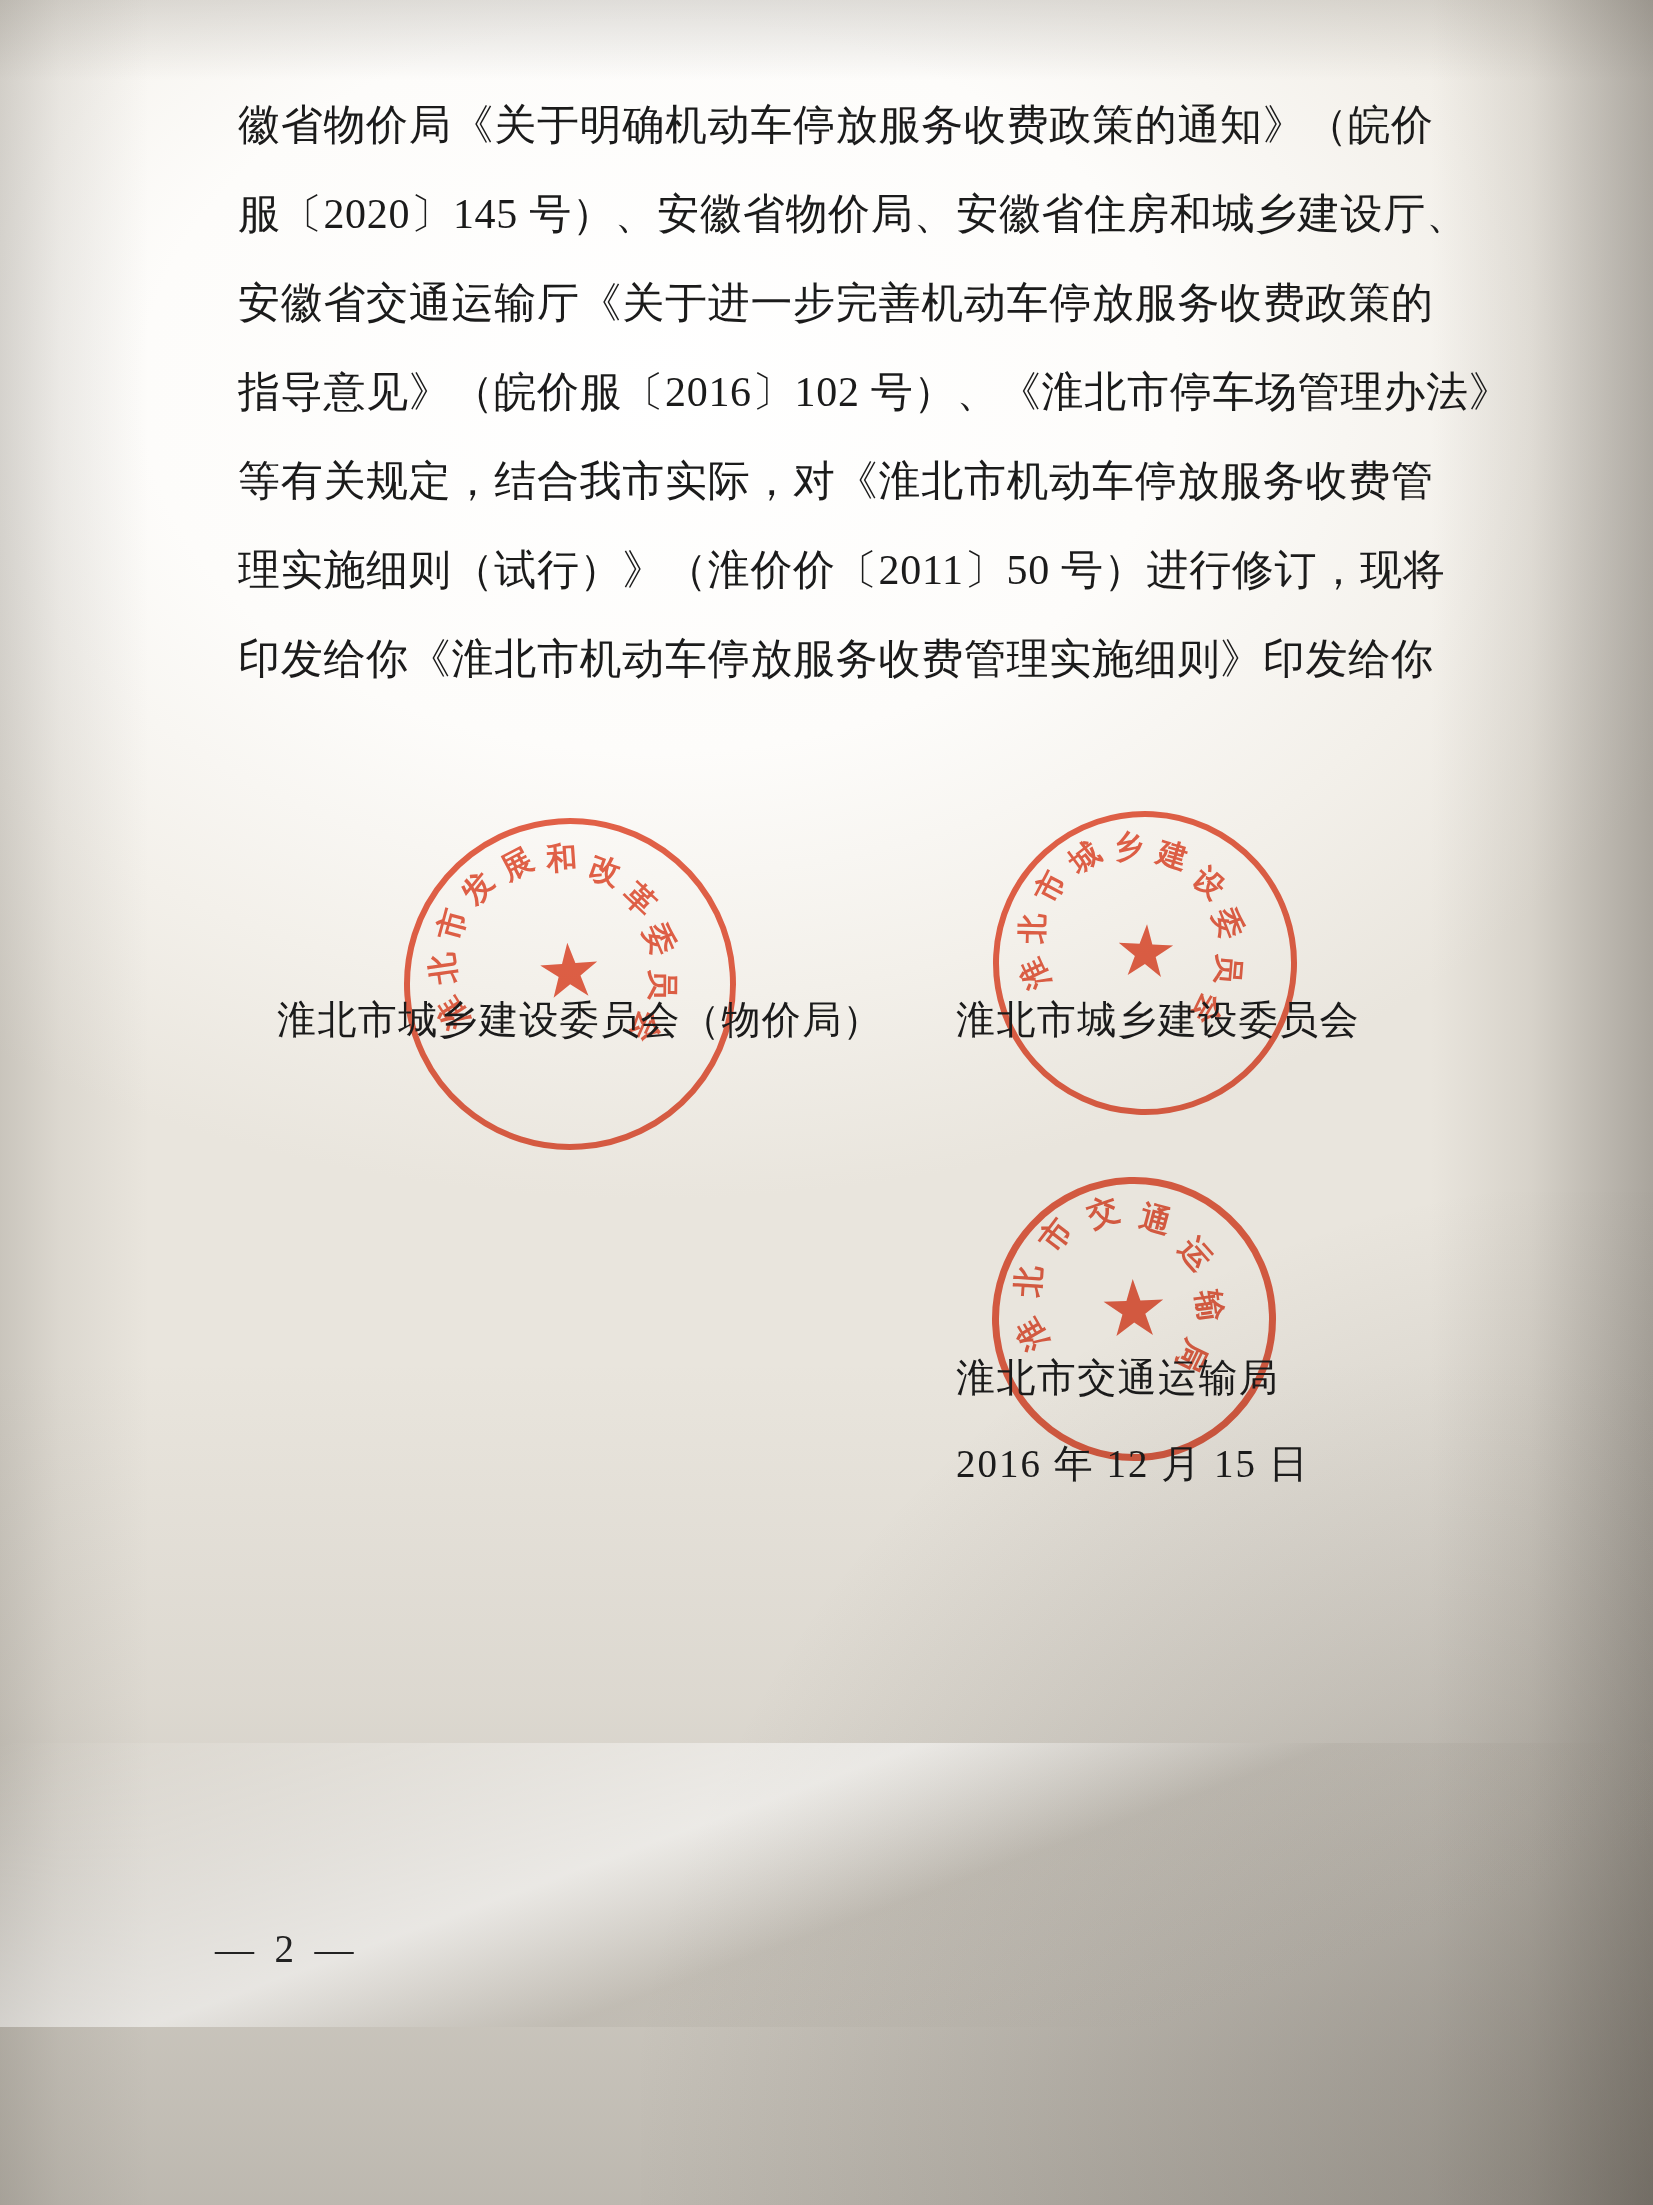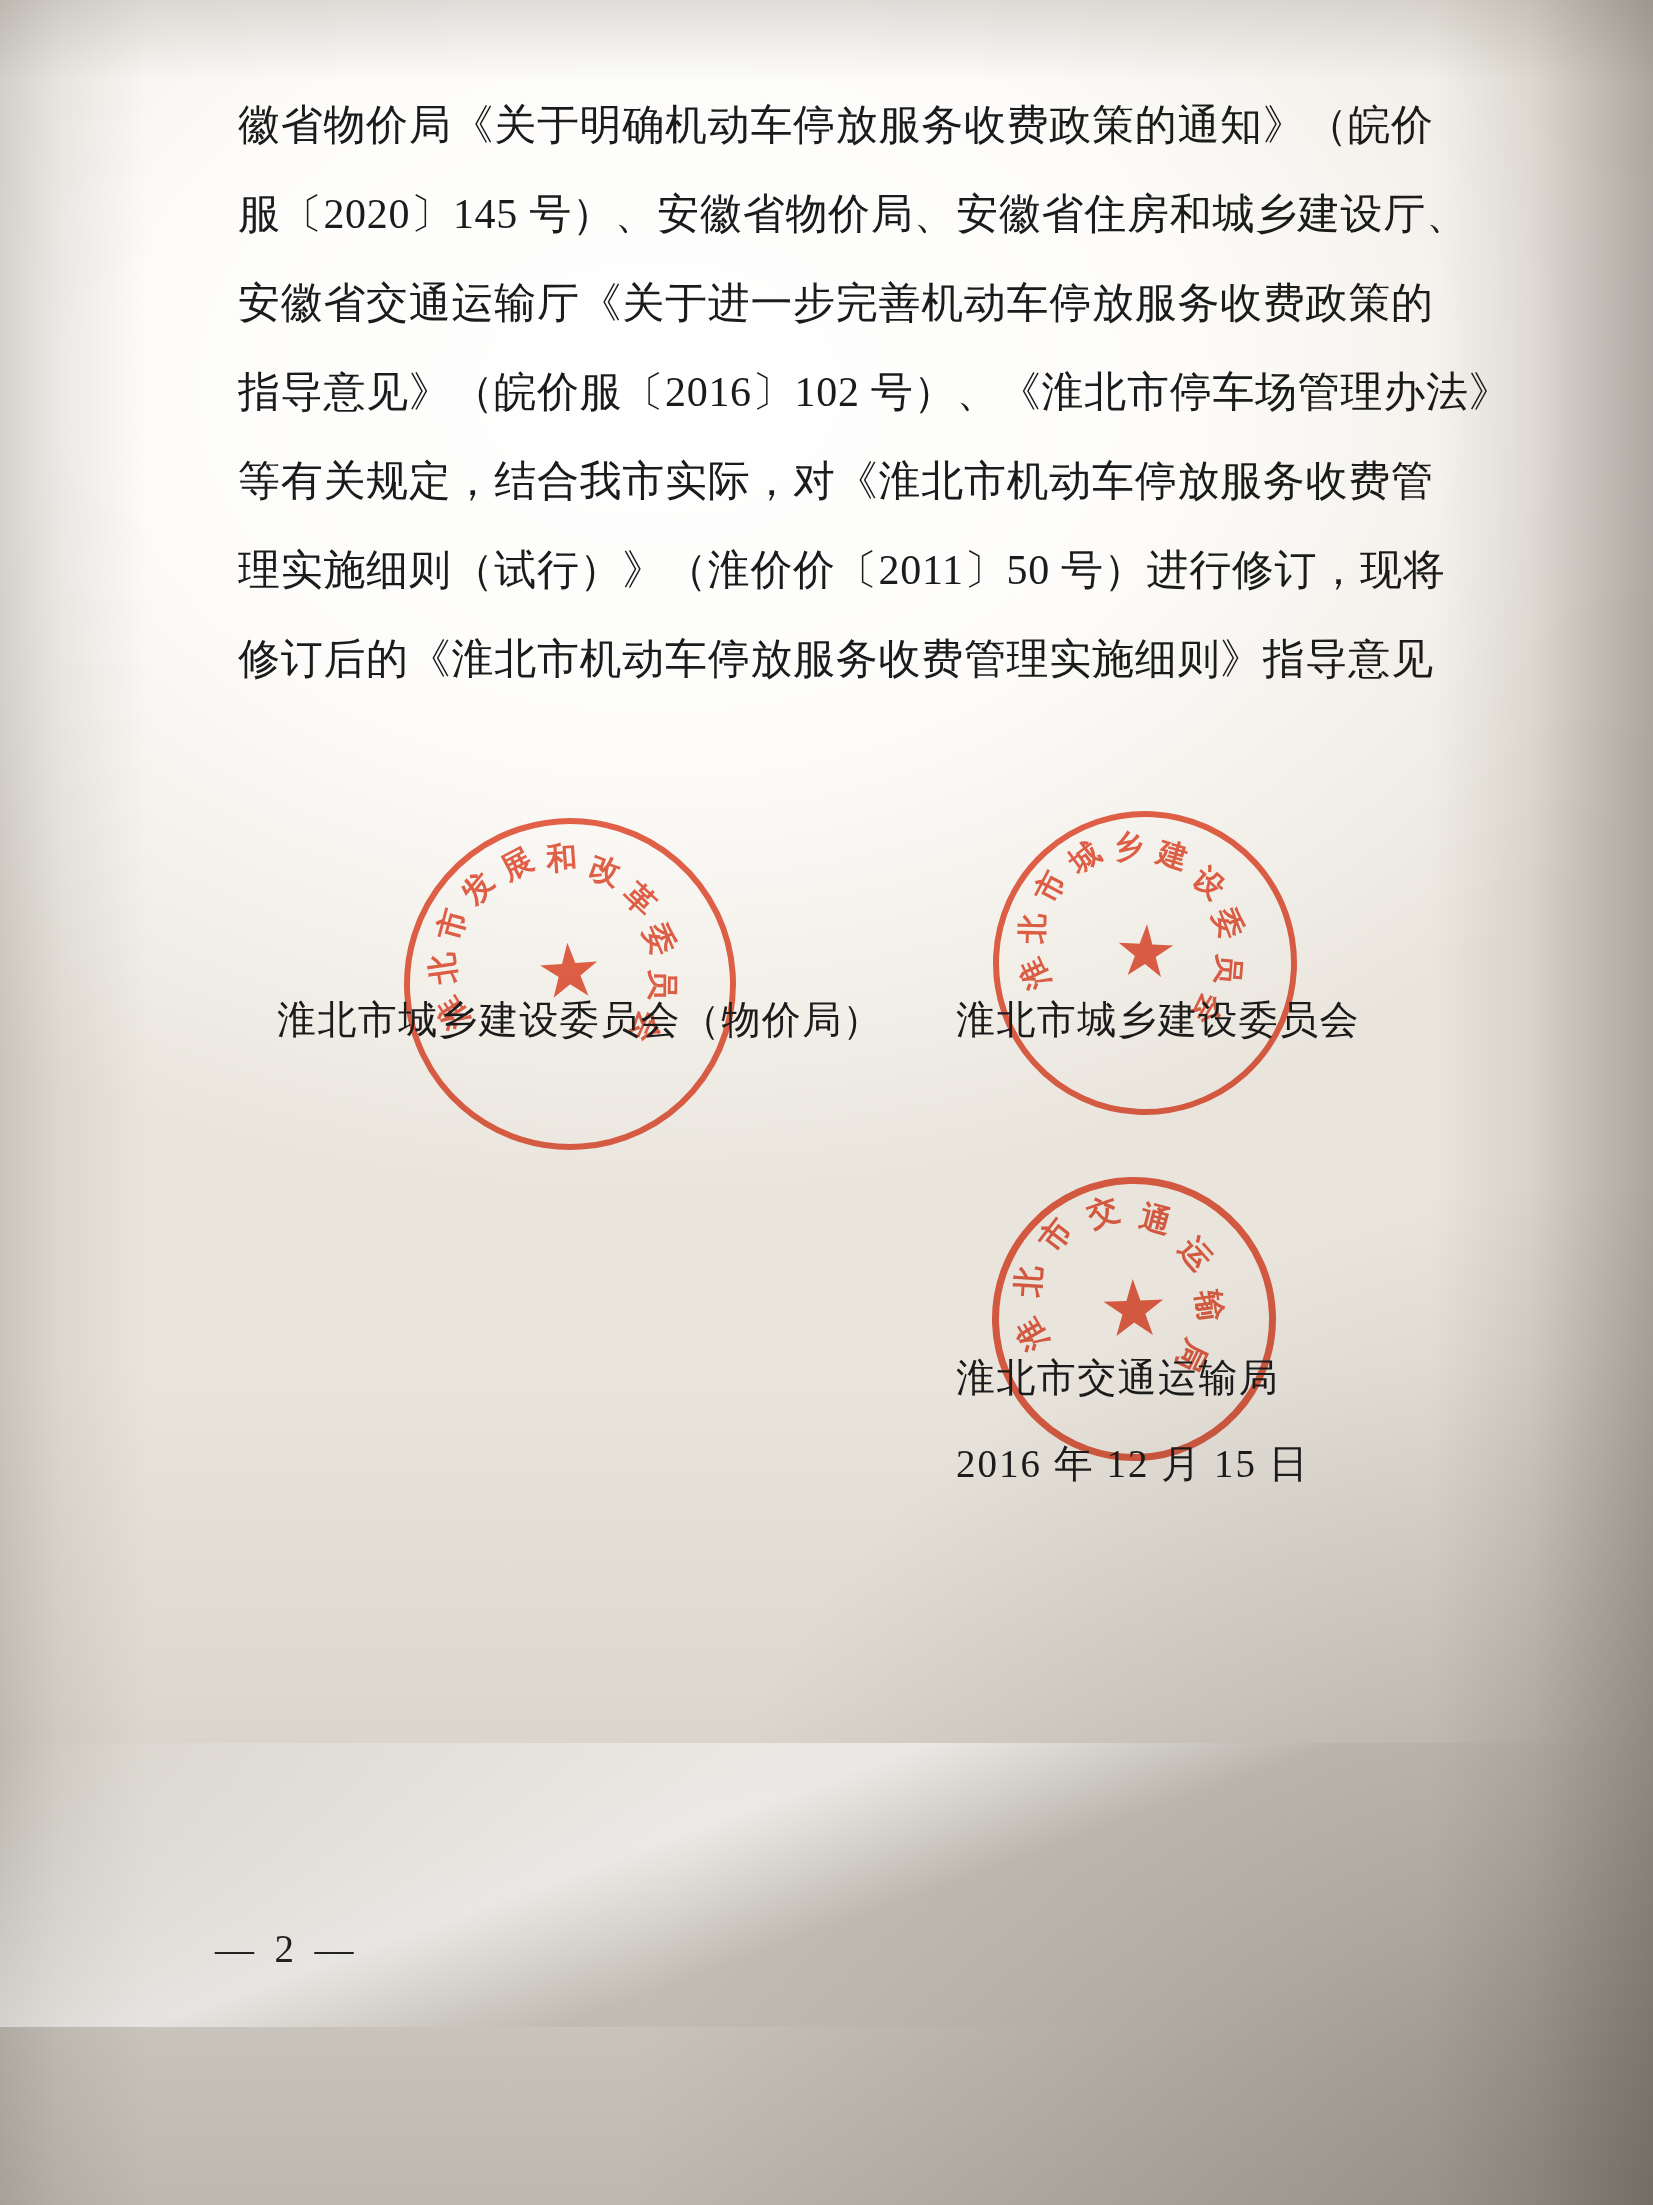--- a/index.html
+++ b/index.html
@@ -187,21 +187,21 @@
   <div class="shade" id="shade-bottom-right"></div>
   <div id="crease"></div>
 
   <div id="body-text">
     <div class="para-line">徽省物价局《关于明确机动车停放服务收费政策的通知》（皖价</div>
     <div class="para-line">服〔2020〕145 号）、安徽省物价局、安徽省住房和城乡建设厅、</div>
     <div class="para-line">安徽省交通运输厅《关于进一步完善机动车停放服务收费政策的</div>
     <div class="para-line">指导意见》（皖价服〔2016〕102 号）、《淮北市停车场管理办法》</div>
     <div class="para-line">等有关规定，结合我市实际，对《淮北市机动车停放服务收费管</div>
     <div class="para-line">理实施细则（试行）》（淮价价〔2011〕50 号）进行修订，现将</div>
-    <div class="para-line">修订后的《淮北市机动车停放服务收费管理实施细则》指导意见</div>
+    <div class="para-line">印发给你《淮北市机动车停放服务收费管理实施细则》印发给你</div>
   </div>
 
   <div class="seal" id="seal-fgw">
     <div class="ring"></div>
     <div class="arc-text">
         <span class="arc-ch" style="font-size: 31px; left: 0px; top: 0px; transform: translate(36px, 210px) rotate(-118deg);">淮</span>
         <span class="arc-ch" style="font-size: 31px; left: 0px; top: 0px; transform: translate(21.3px, 159px) rotate(-94.4deg);">北</span>
         <span class="arc-ch" style="font-size: 31px; left: 0px; top: 0px; transform: translate(28px, 106px) rotate(-70.8deg);">市</span>
         <span class="arc-ch" style="font-size: 31px; left: 0px; top: 0px; transform: translate(55px, 61px) rotate(-47.2deg);">发</span>
         <span class="arc-ch" style="font-size: 31px; left: 0px; top: 0px; transform: translate(99px, 30px) rotate(-23.6deg);">展</span>

